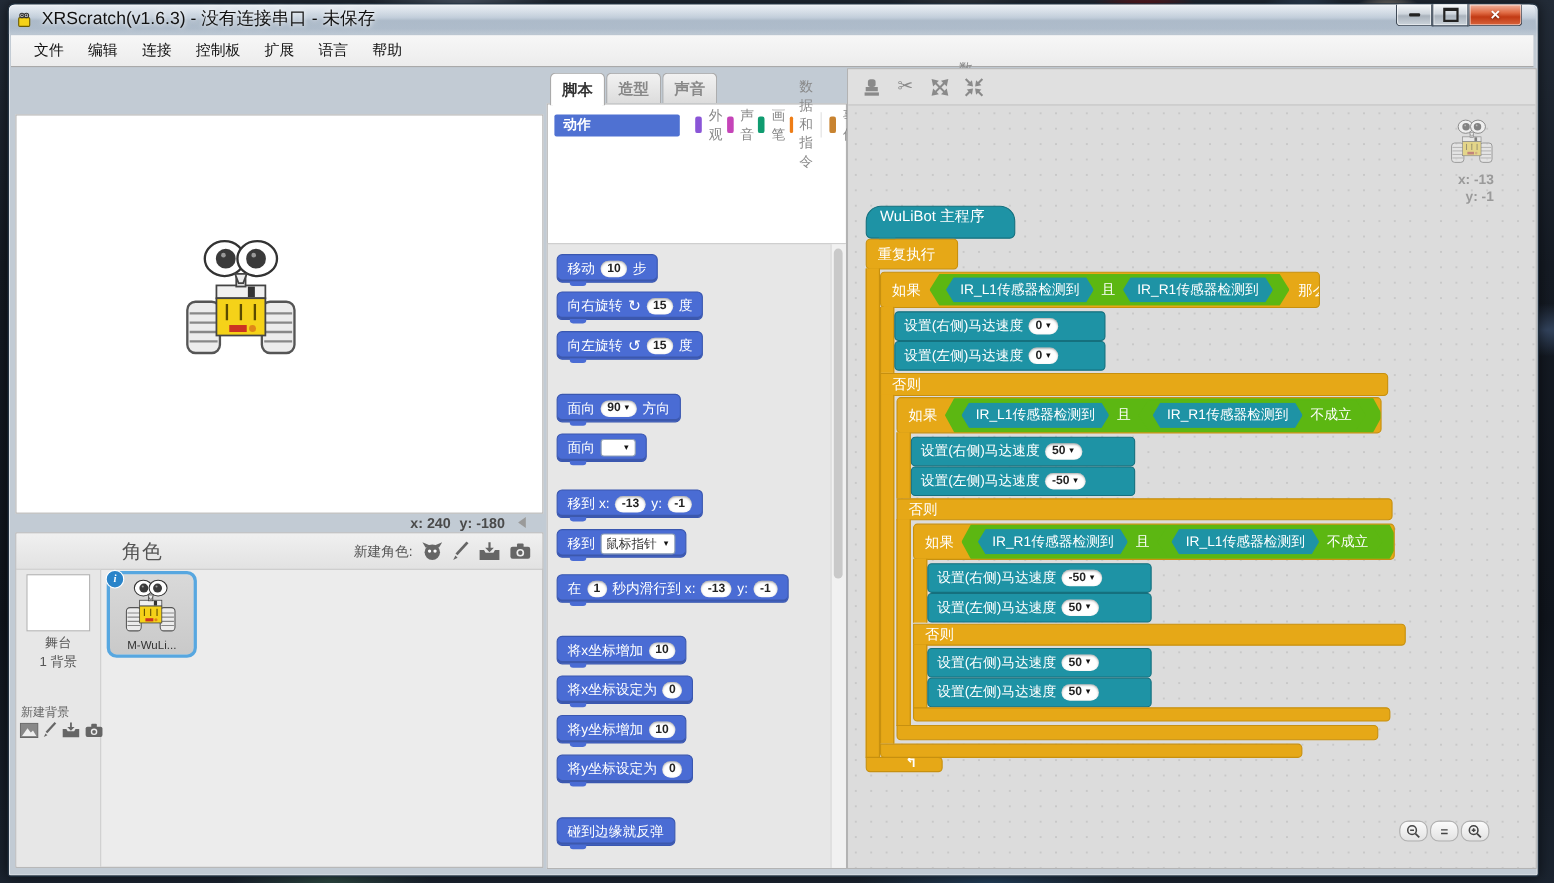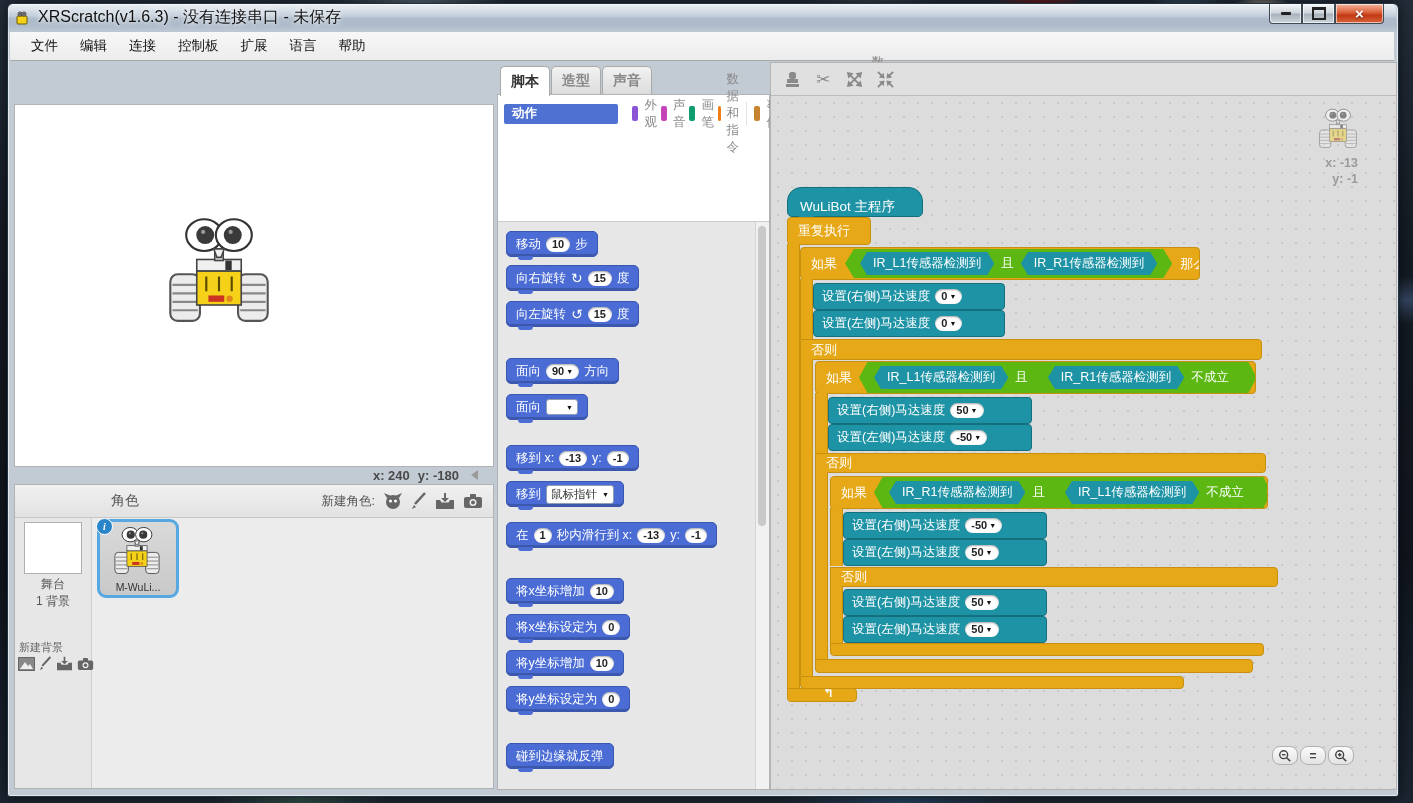--- a/index.html
+++ b/index.html
@@ -42,21 +42,21 @@
   .stage-head{position:absolute;left:14px;top:68px;width:480px;height:37px;box-sizing:border-box;
     background:linear-gradient(180deg,#fbfbfb,#e6e6e6);border:1px solid #b3b3b3;display:flex;align-items:center;padding:0 10px;gap:10px;}
   .stage-name{font-size:16px;color:#6b6b6b;flex:1;}
   .stage-body{position:absolute;left:14px;top:104px;width:480px;height:363px;background:#fff;border:1px solid #b3b3b3;box-sizing:border-box;}
   .coords-row{position:absolute;left:14px;top:467px;width:480px;height:16px;display:flex;justify-content:flex-end;align-items:center;gap:8px;
     padding-right:16px;box-sizing:border-box;font-size:13px;font-weight:bold;color:#4a4a4a;}
   .collapse-tri{width:0;height:0;border-top:5px solid transparent;border-bottom:5px solid transparent;border-right:7px solid #9a9a9a;}
   
   .sprite-panel{position:absolute;left:14px;top:484px;width:480px;height:305px;background:#ececec;border:1px solid #b3b3b3;box-sizing:border-box;}
   .sprite-head{height:33px;background:linear-gradient(180deg,#f0f0f0,#e2e2e2);border-bottom:1px solid #c6c6c6;display:flex;align-items:center;box-sizing:border-box;padding:0 10px;}
-  .sprite-head .lbl{font-size:14px;color:#555;}
+  .sprite-head .lbl{font-size:18px;color:#555;}
   .sprite-left{position:absolute;left:0;top:33px;width:76px;bottom:0;background:#e7e7e7;border-right:1px solid #cfcfcf;}
   .thumb-stage{position:absolute;left:9px;top:4px;width:56px;height:50px;background:#fff;border:1px solid #b0b0b0;}
   .sprite-tile{position:absolute;left:82px;top:34px;width:76px;height:73px;border:3px solid #57a7e0;border-radius:9px;
     background:linear-gradient(180deg,#d9d9d9,#c9c9c9);overflow:visible;}
   .tile-name{position:absolute;left:0;right:0;bottom:2px;text-align:center;font-size:10.5px;color:#333;}
   .info-badge{position:absolute;left:-4px;top:-4px;width:15px;height:15px;border-radius:50%;background:#2a84c9;border:1px solid #fff;
     color:#fff;font-size:10px;font-weight:bold;font-family:"Liberation Serif",serif;font-style:italic;display:flex;align-items:center;justify-content:center;}
   .small-gray{font-size:11px;color:#666;}
   
   .pal-tabs{position:absolute;left:500px;top:66px;display:flex;}
@@ -94,21 +94,21 @@
   .corner-thumb{position:absolute;right:38px;top:44px;opacity:.55;filter:grayscale(25%);}
   .corner-xy{position:absolute;right:38px;top:92px;text-align:right;color:#9a9a9a;font-size:12.5px;font-weight:bold;line-height:16px;}
   .zoom-ctls{position:absolute;right:42px;bottom:24px;display:flex;gap:2px;}
   .zoom-btn{width:24px;height:17px;border:1px solid #b0b0b0;border-radius:8px;background:linear-gradient(180deg,#fbfbfb,#e3e3e3);
     display:flex;align-items:center;justify-content:center;color:#444;font-size:12px;font-weight:bold;}
   
   .gold{background:#e6a817;border:1px solid #c7900f;box-sizing:border-box;color:#fff;}
   .gbar{position:absolute;border-radius:4px;display:flex;align-items:center;font-size:13px;padding:0 10px;white-space:nowrap;overflow:hidden;}
   .gspine{position:absolute;width:13px;border-radius:0;border-top:none;border-bottom:none;}
   .hat{position:absolute;background:#1e93a5;border:1px solid #15707e;border-radius:14px 14px 5px 5px;color:#fff;font-size:13.5px;
-    display:flex;align-items:flex-end;padding:0 12px;box-sizing:border-box;white-space:nowrap;}
+    display:flex;align-items:flex-start;padding:0 12px;box-sizing:border-box;white-space:nowrap;}
   .tblk{position:absolute;height:27px;background:#1e93a5;border:1px solid #15707e;border-radius:4px;color:#fff;
     display:flex;align-items:center;gap:5px;padding:0 8px;font-size:12.5px;box-sizing:border-box;white-space:nowrap;overflow:hidden;}
   .tbump::after{content:"";position:absolute;left:10px;bottom:-4px;width:14px;height:4px;background:#1e93a5;border-radius:0 0 3px 3px;}
   .hexg{background:#5cb712;clip-path:polygon(9px 0,calc(100% - 9px) 0,100% 50%,calc(100% - 9px) 100%,9px 100%,0 50%);
     display:inline-flex;align-items:center;gap:7px;padding:3px 15px;color:#fff;font-size:12.5px;white-space:nowrap;}
   .hexg .inner{padding:2px 13px;}
   .hext{background:#1e93a5;clip-path:polygon(7px 0,calc(100% - 7px) 0,100% 50%,calc(100% - 7px) 100%,7px 100%,0 50%);
     padding:3px 13px;color:#fff;font-size:12.5px;white-space:nowrap;}
   .loop-arrow{color:#fff;font-size:13px;font-weight:bold;}
 </style>

